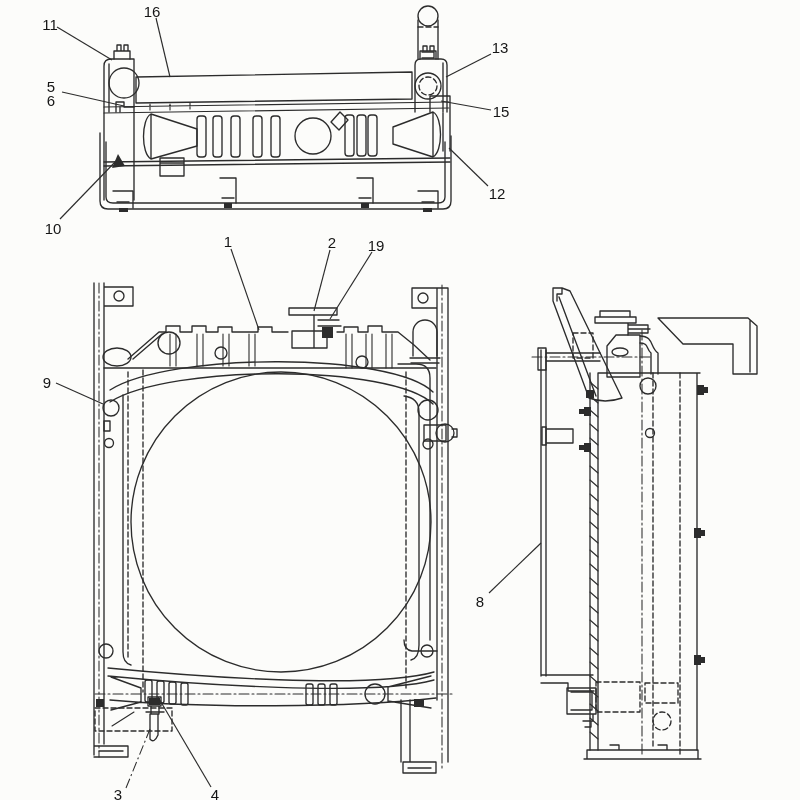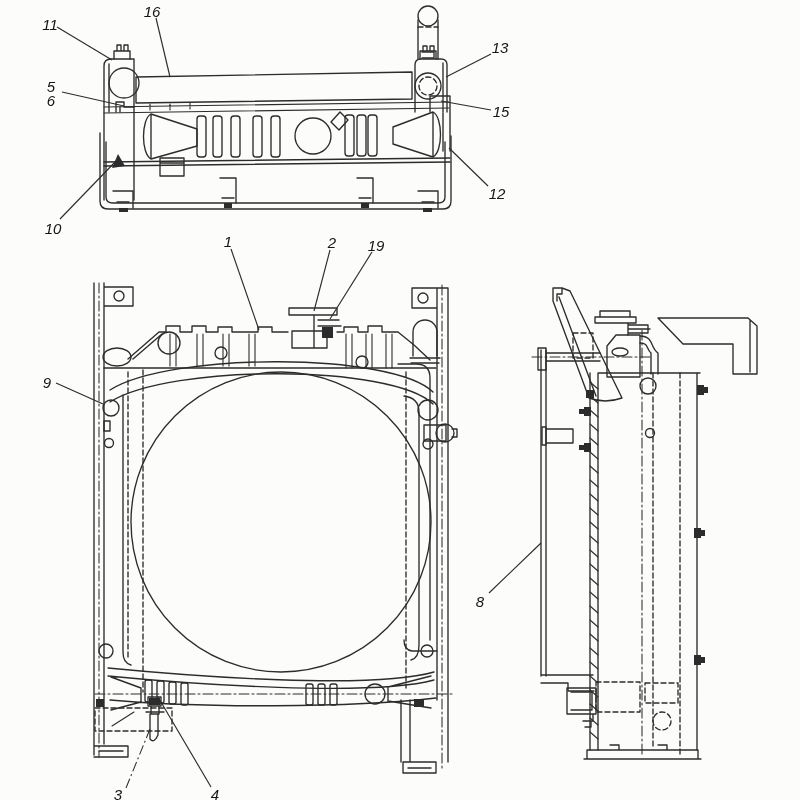--- a/index.html
+++ b/index.html
@@ -2,21 +2,21 @@
 <html><head>
 <meta charset="utf-8">
 <style>
   html,body{margin:0;padding:0;}
   body{
     width:800px;height:800px;
     background:#fcfcfa;
     font-family:"Liberation Sans", sans-serif;
     overflow:hidden;
   }
-  .stage{position:relative;width:800px;height:752px;font-style:italic;}
+  .stage{position:relative;width:800px;height:752px;}
   svg{display:block;}
   
   .ln path,.ln circle,.ln rect,.ln ellipse,.ln line{
     fill:none;stroke:#2c2c2c;stroke-width:1.35;
     stroke-linecap:round;stroke-linejoin:round;
   }
   .thin{stroke-width:1.1 !important;}
   .dashed{stroke-dasharray:5 3;}
   .dashdot{stroke-dasharray:10 3 2 3;stroke-width:1.05 !important;}
   .solidfill{fill:#2c2c2c !important;stroke:none !important;}

